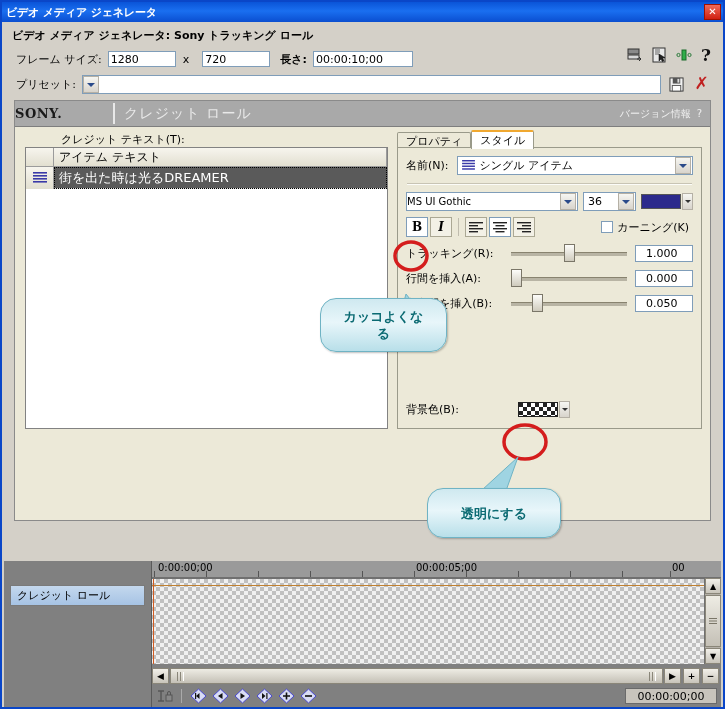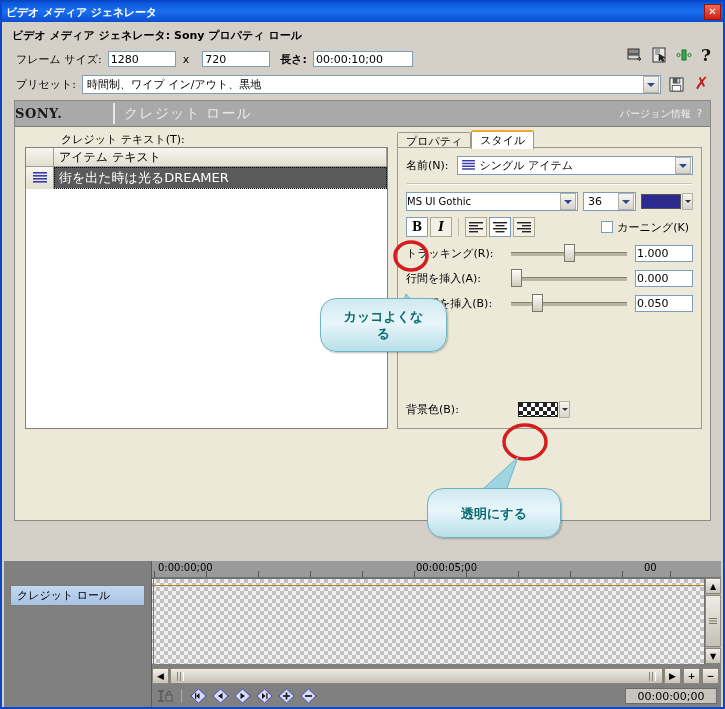--- a/index.html
+++ b/index.html
@@ -270,21 +270,21 @@
   }
   .thumb {
     position: absolute; width: 11px; height: 18px;
     background: linear-gradient(to bottom,#fdfdfa,#cfcbbd);
     border: 1px solid #7a7668; box-sizing: border-box;
     cursor: pointer;
   }
   .slider-val {
     width: 58px; height: 17px; box-sizing: border-box;
     border: 1px solid #7f9db9; background: #fff;
-    font-size: 11px; display: flex; align-items: center; padding-left: 1px; text-align: right;
+    font-size: 11px; display: flex; align-items: center; padding-left: 10px; text-align: right;
   }
   .bg-row { position: absolute; left: 8px; bottom: 10px; display: flex; align-items: center; }
   .bg-lbl { font-size: 11px; width: 112px; }
   .checker {
     width: 40px; height: 15px; border: 1px solid #222; box-sizing: border-box;
     background-image:
       linear-gradient(45deg,#fff 25%,transparent 25%,transparent 75%,#fff 75%),
       linear-gradient(45deg,#fff 25%,transparent 25%,transparent 75%,#fff 75%);
     background-color: #222;
     background-size: 8px 8px;
@@ -403,21 +403,21 @@
 <body>
 
 <div class="window">
 
   <div class="titlebar">
     <div class="title">ビデオ メディア ジェネレータ</div>
     <div class="close-btn">✕</div>
   </div>
 
   <div class="upper">
-    <div class="app-subtitle">ビデオ メディア ジェネレータ: Sony プロパティ ロール</div>
+    <div class="app-subtitle">ビデオ メディア ジェネレータ: Sony トラッキング ロール</div>
 
     <div class="frame-row">
       <span class="lbl">フレーム サイズ:</span>
       <input class="txt w-frame" value="1280" style="">
       <span class="x-sep">x</span>
       <input class="txt w-frame" value="720" style="">
       <span class="lbl" style="margin-left:10px;font-weight:bold;">長さ:</span>
       <input class="txt w-len" value="00:00:10;00" style="">
 
       <div class="tool-icons">
@@ -436,21 +436,20 @@
           <rect x="6" y="3" width="4" height="10" fill="#2fae4a" stroke="#1a6a2a"></rect>
           <circle cx="13.5" cy="8" r="1.6" fill="none" stroke="#2a7a3a"></circle>
         </svg>
         <span class="qmark">?</span>
       </div>
     </div>
 
     <div class="preset-row">
       <span class="lbl">プリセット:</span>
       <div class="preset-combo">
-        <span class="val">時間制、ワイプ イン/アウト、黒地</span>
         <span class="combo-arrow"></span>
       </div>
       <svg class="save-ico" viewBox="0 0 16 16">
         <rect x="1" y="1" width="14" height="14" fill="#f2f2f2" stroke="#333"></rect>
         <rect x="4" y="1" width="8" height="6" fill="#555"></rect>
         <rect x="9" y="2" width="2" height="4" fill="#ddd"></rect>
         <rect x="3.5" y="9" width="9" height="6" fill="#fff" stroke="#555"></rect>
       </svg>
       <span class="del-ico">✗</span>
     </div>
@@ -621,21 +620,21 @@
     <div class="tl-body" style="height:calc(100% - 6px);">
 
       <div class="tl-left">
         <div class="track-name">クレジット ロール</div>
       </div>
 
       <div class="tl-right">
         <div class="ruler">
           <span class="lab" style="left:6px;">0:00:00;00</span>
           <span class="lab" style="left:264px;">00:00:05;00</span>
-          <span class="lab" style="left:492px;">00</span>
+          <span class="lab" style="left:520px;">00</span>
           <span class="tick" style="left:2px;"></span>
           <span class="tick" style="left:54px;"></span>
           <span class="tick" style="left:106px;"></span>
           <span class="tick" style="left:158px;"></span>
           <span class="tick" style="left:210px;"></span>
           <span class="tick" style="left:262px;"></span>
           <span class="tick" style="left:314px;"></span>
           <span class="tick" style="left:366px;"></span>
           <span class="tick" style="left:418px;"></span>
           <span class="tick" style="left:470px;"></span>

